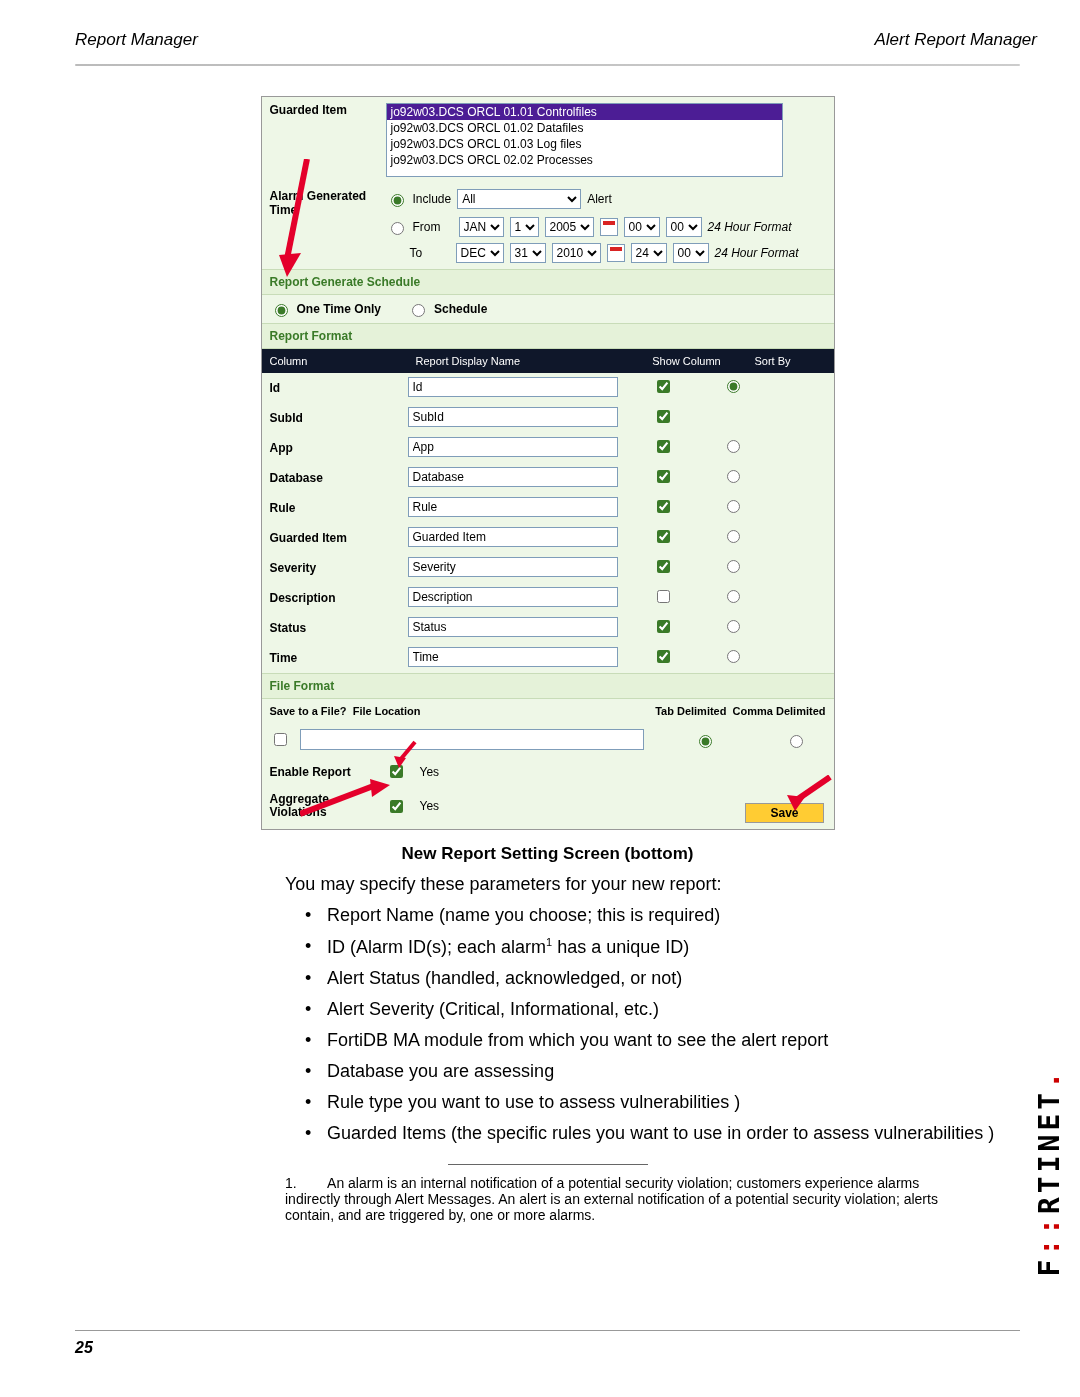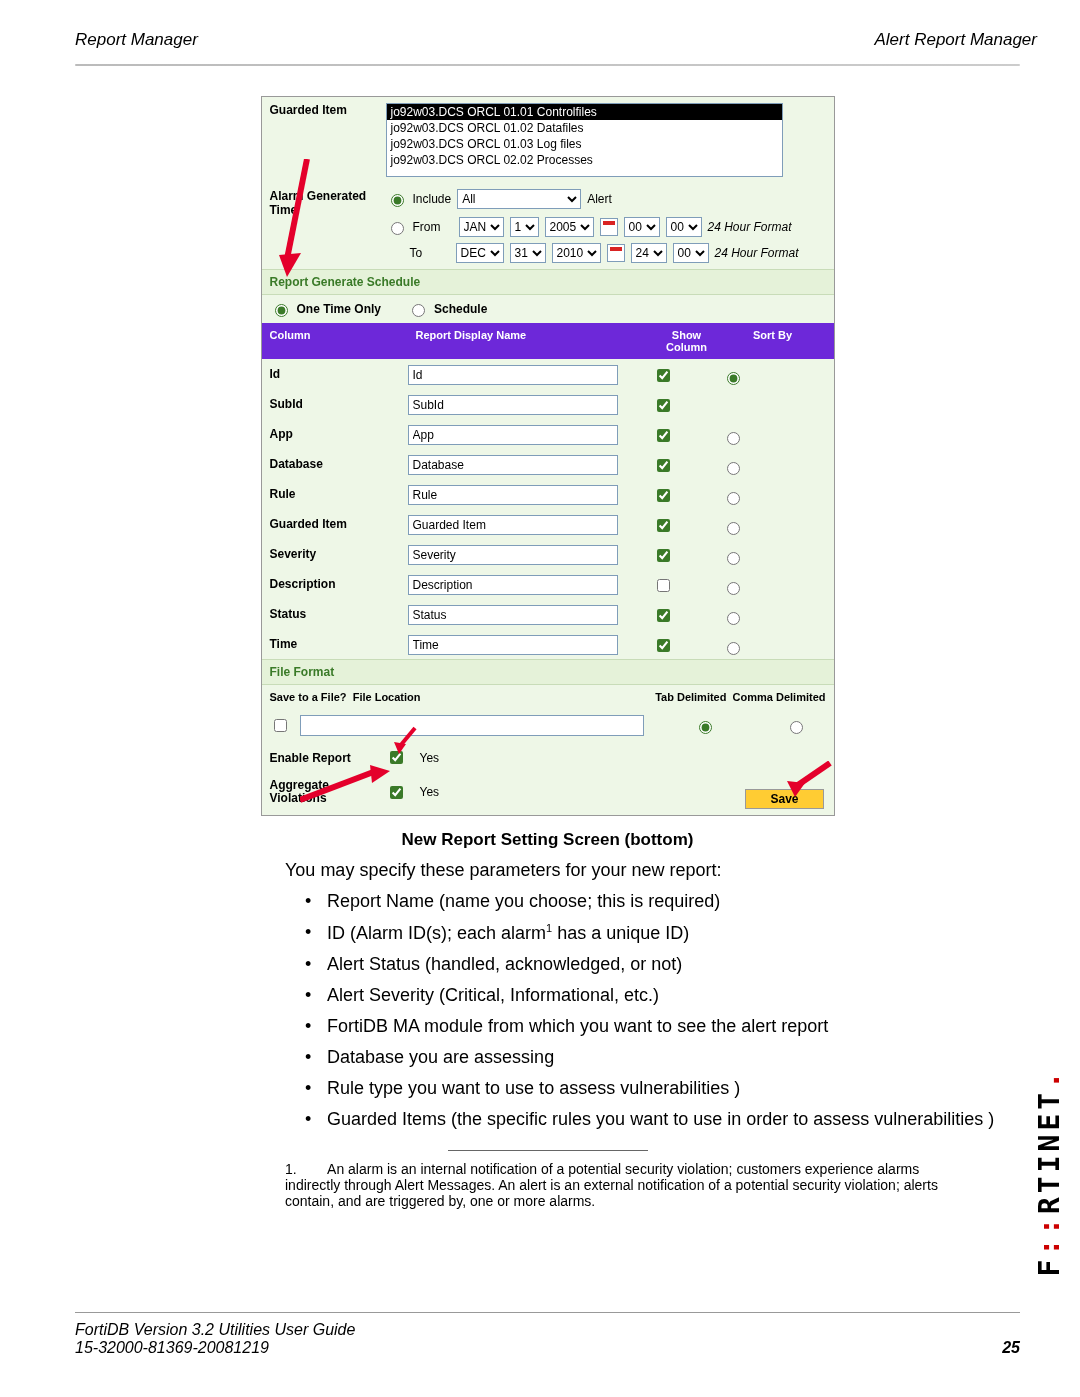--- a/index.html
+++ b/index.html
@@ -43,50 +43,50 @@
   .bold { font-weight: bold; }
   .listbox {
     border: 1px solid #7f9db9;
     background: #fff;
     font-size: 12px;
     width: 395px;
     height: 72px;
     overflow: hidden;
   }
   .listbox div { padding: 1px 4px; }
-  .listbox .sel { background: #000000; color: #fff; }
+  .listbox .sel { background: #4c1d95; color: #fff; }
   .flex { display: flex; align-items: center; gap: 6px; }
   .label-cell { width: 110px; font-weight: bold; }
   select.blu {
     border: 1px solid #7f9db9;
     font-size: 12px;
     background: #fff;
     height: 20px;
   }
   .section-head-green {
     background: #e5f2d9;
     color: #3a7a28;
     font-weight: bold;
     padding: 5px 8px;
     border-top: 1px solid #c8dcb8;
     border-bottom: 1px solid #c8dcb8;
   }
   .dark-header {
-    background: #6d28d9;
+    background: #0f172a;
     color: #fff;
-    font-weight: bold;
+    font-weight: normal;
     font-size: 11px;
     display: flex;
   }
   .dark-header > div { padding: 6px 8px; }
   .col1 { width: 130px; }
   .col2 { width: 220px; }
   .col3 { width: 70px; text-align: center; }
   .col4 { width: 70px; text-align: center; }
-  .rf-row { display: flex; align-items: flex-end; padding: 4px 0 4px 0; border-bottom: 0; }
+  .rf-row { display: flex; align-items: flex-start; padding: 4px 0 4px 0; border-bottom: 0; }
   .rf-row .col1 { font-weight: bold; padding: 4px 8px; }
   .rf-row .col2 input {
     width: 200px; border: 1px solid #7f9db9; font-size: 12px; padding: 2px 4px;
   }
   .rf-row .col3, .rf-row .col4 { display:flex; justify-content:center; }
   .ff-row { display:flex; padding:6px 8px; font-weight:bold; font-size:11px; }
   .ff-left { width: 360px; }
   .ff-right { flex:1; text-align:right; }
   .save-btn {
     background: #ffcc33;
@@ -211,20 +211,21 @@
 
     <div class="section-head-green">Report Generate Schedule</div>
     <div class="flex row-pad green-row">
       <input type="radio" name="sched" checked="" style="">
       <span class="bold">One Time Only</span>
       <span style="width:14px;"></span>
       <input type="radio" name="sched" style="">
       <span class="bold">Schedule</span>
     </div>
 
+    <div class="section-head-green">Report Format</div>
     <div class="dark-header">
       <div class="col1">Column</div>
       <div class="col2">Report Display Name</div>
       <div class="col3">Show Column</div>
       <div class="col4">Sort By</div>
     </div>
     <div id="rf-rows">
         <div class="rf-row green-row">
           <div class="col1">Id</div>
           <div class="col2"><input type="text" value="Id" style=""></div>
@@ -395,22 +396,18 @@
   <hr class="footnote-rule">
   <p class="footnote">
     <span>1.</span>
     &nbsp;&nbsp;&nbsp;&nbsp;&nbsp;&nbsp;
     <span>An alarm is an internal notification of a potential security violation; customers experience alarms indirectly through Alert Messages. An alert is an external notification of a potential security violation; alerts contain, and are triggered by, one or more alarms.</span>
   </p>
 
 </div>
 
 <div class="page-footer">
-  <div>
-    <div>FortiDB Version 3.2 Utilities  User Guide</div>
-    <div>15-32000-81369-20081219</div>
-  </div>
   <div class="right">25</div>
 </div>
 
 <div class="fortinet-logo">
   F<span class="red">::</span>RTINET<span class="red">.</span>
 </div>
 
 </body></html>

